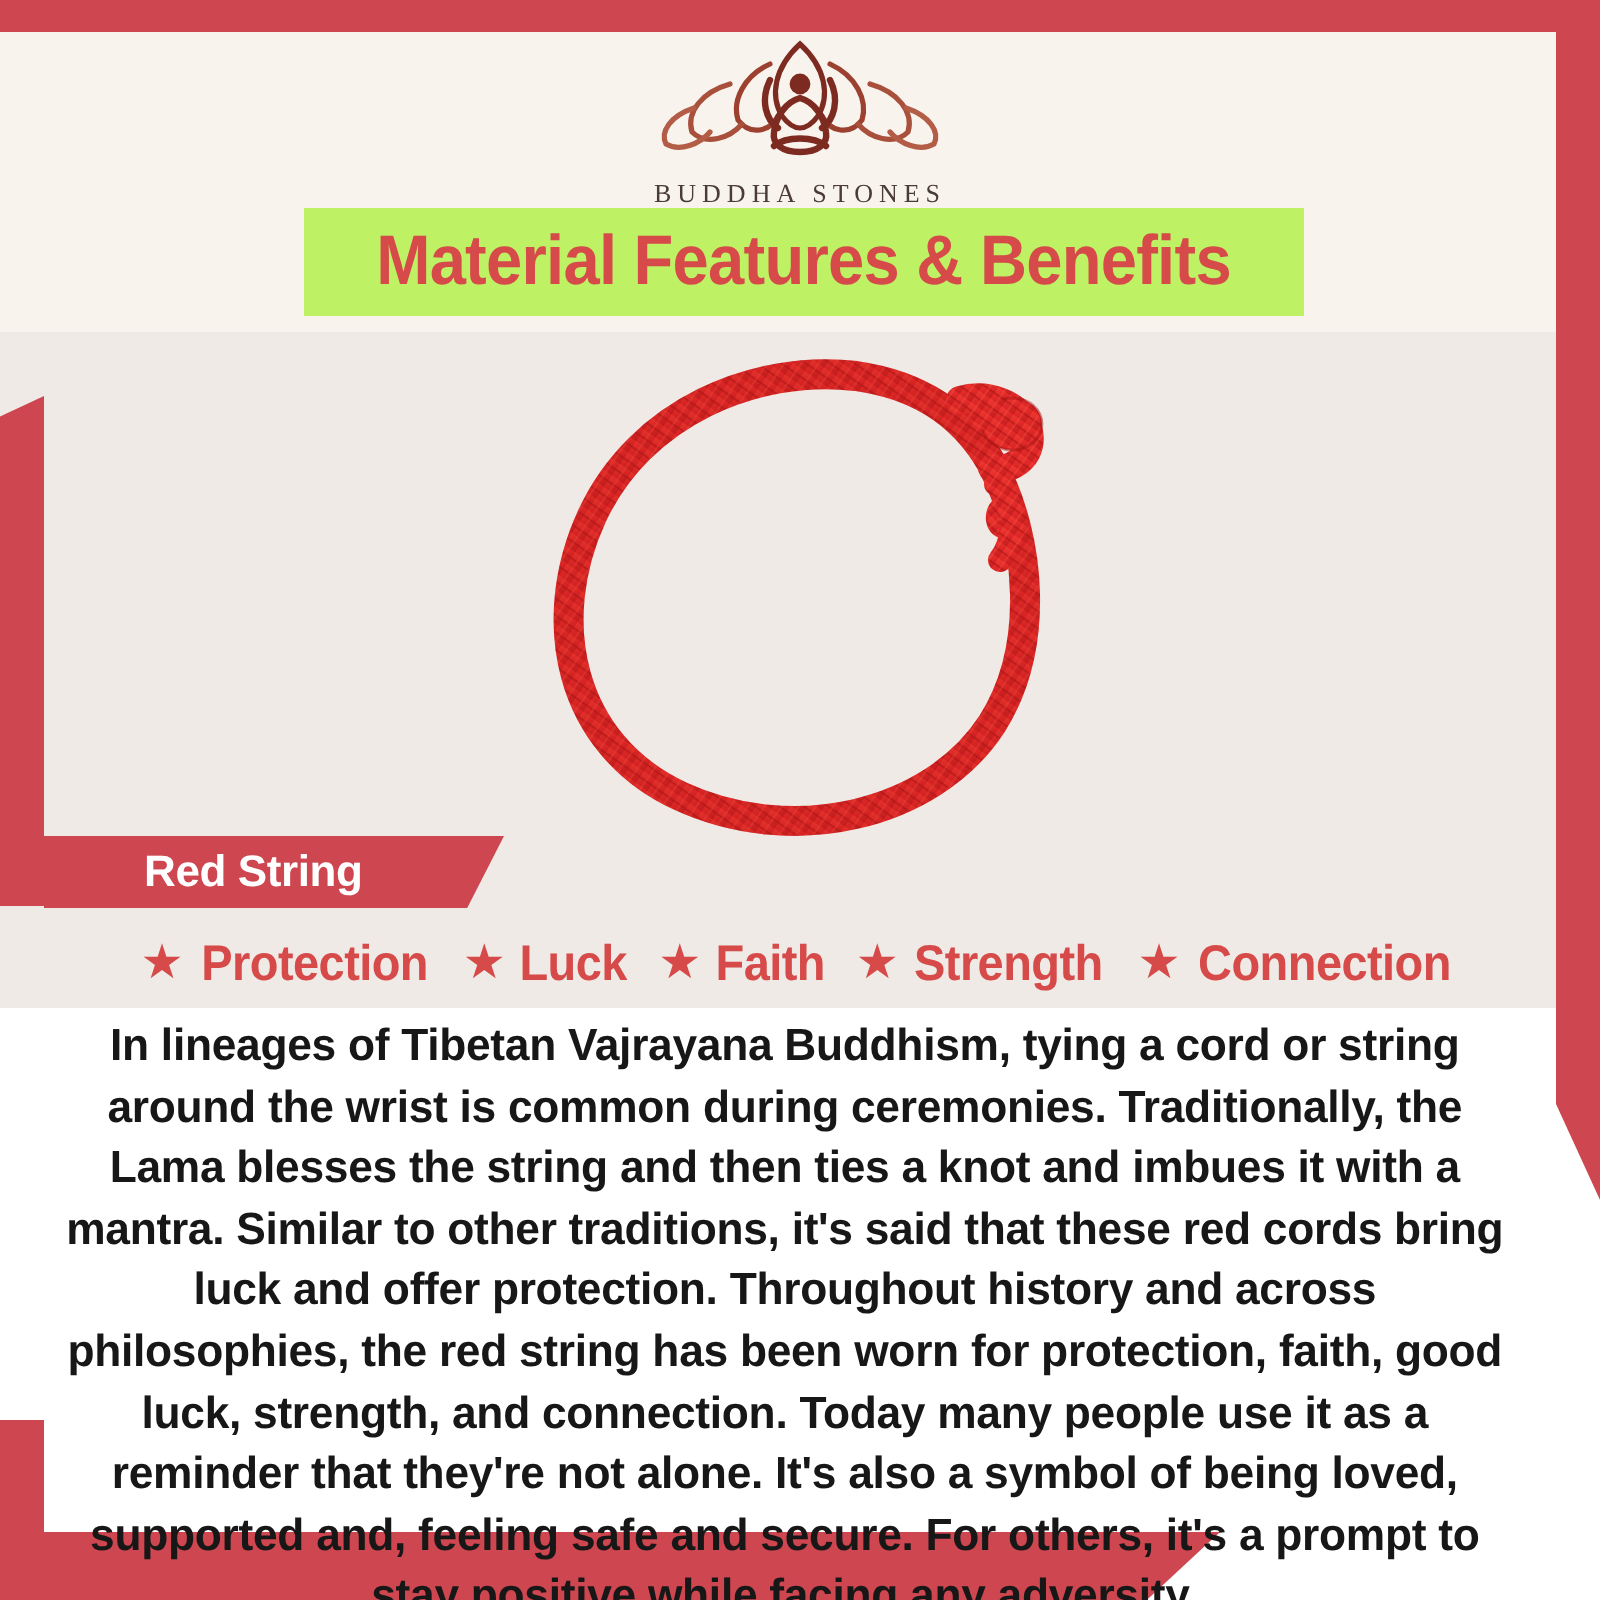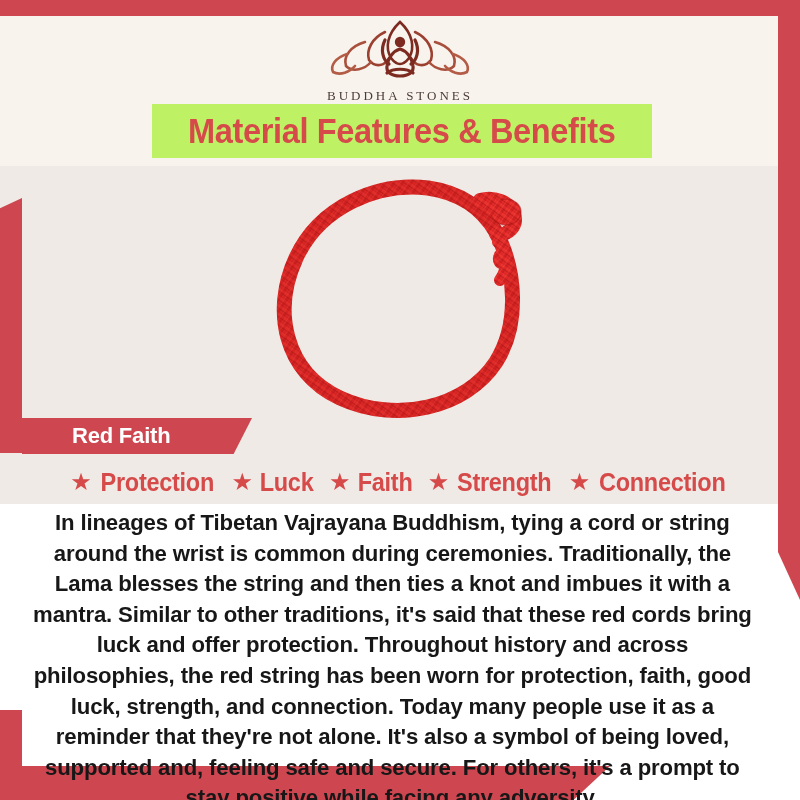--- a/index.html
+++ b/index.html
@@ -258,21 +258,21 @@
         <ellipse cx="278" cy="46" rx="15" ry="13" fill="none" stroke="#a81414" stroke-width="1.4" opacity="0.5"></ellipse>
         <ellipse cx="266" cy="40" rx="10" ry="9" fill="url(#braid)"></ellipse>
 
         <ellipse cx="274" cy="92" rx="9" ry="11" fill="url(#braid)" transform="rotate(12 274 92)"></ellipse>
         <path d="M270 76 C280 84, 280 104, 272 114" fill="none" stroke="url(#braid)" stroke-width="12" stroke-linecap="round"></path>
       </svg>
     </span>
   </div>
 
   <div class="label-banner">
-    <span class="label-text">Red Faith</span>
+    <span class="label-text">Red String</span>
   </div>
 
   <div class="benefits-row">
     <span class="benefit">
       <span class="star">★</span>
       <span class="benefit-label">Protection</span>
     </span>
     <span class="benefit">
       <span class="star">★</span>
       <span class="benefit-label">Luck</span>

